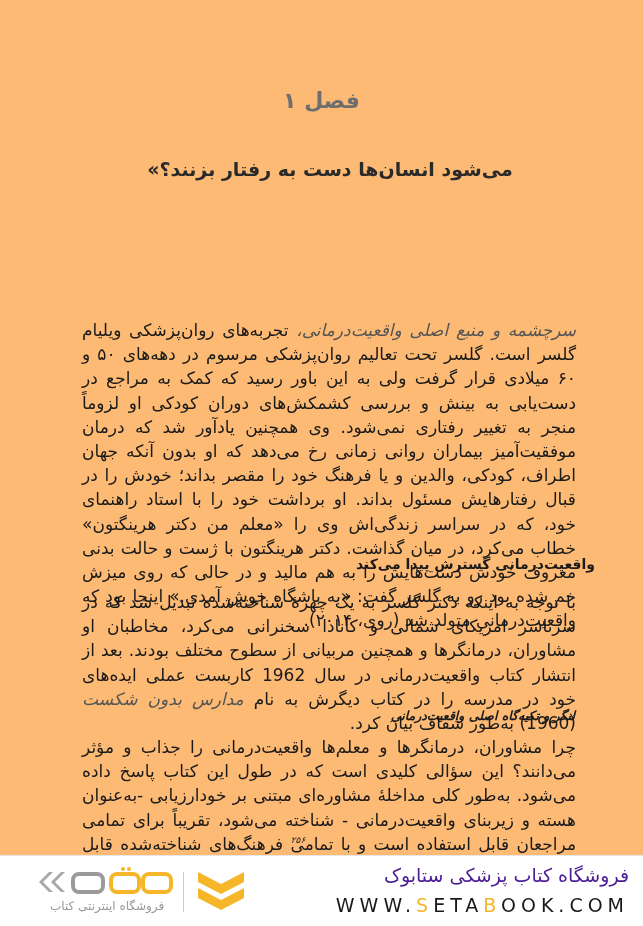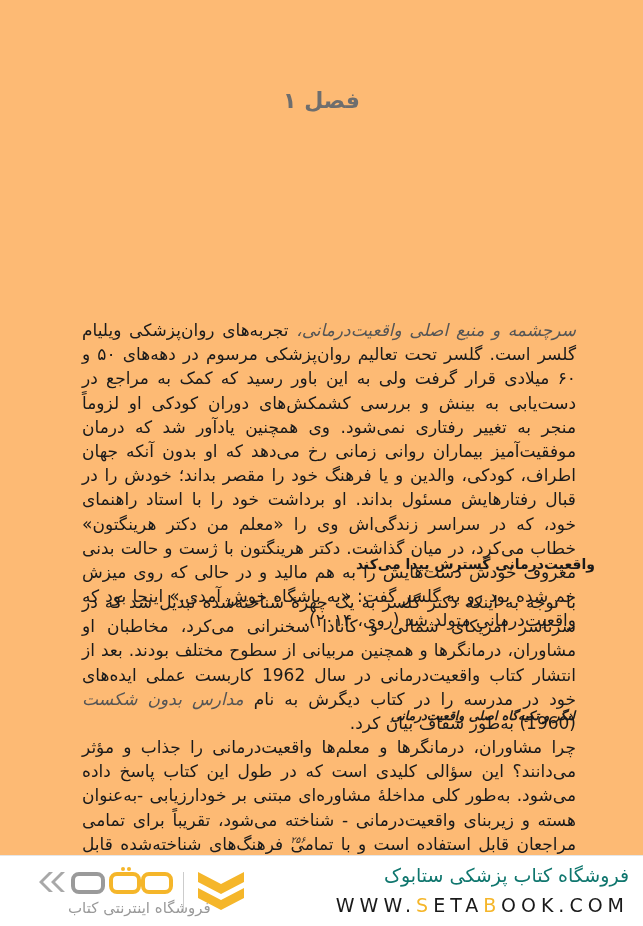--- a/index.html
+++ b/index.html
@@ -38,42 +38,43 @@
   .pageno {
     position: absolute; top: 835px; left: 0; width: 596px; text-align: center;
     font-size: 9px; color: #222; font-style: italic;
   }
   .banner {
     position: absolute; left: 0; top: 855px; width: 643px; height: 71px;
     background: #ffffff; border-top: 1px solid #e6e6e6;
   }
   .shop-name {
     position: absolute; right: 14px; top: 8px; direction: rtl;
-    font-size: 19px; color: #0f766e;
+    font-size: 19px; color: #4c1d95;
   }
   .shop-url {
     position: absolute; right: 14px; top: 38px; font-size: 19px; letter-spacing: 5px;
     color: #1a1a1a; font-family: "DejaVu Sans", sans-serif; margin-left: 32px;
   }
   .shop-url .hl { color: #f5b62a; }
   .logo { position: absolute; left: 28px; top: 10px; width: 220px; height: 52px; }
   .logo-divider { position: absolute; left: 155px; top: 6px; width: 1px; height: 40px; background: #cccccc; }
   .logo-word { position: absolute; left: 5px; top: 0px; width: 145px; height: 32px; }
   .logo-sub {
-    position: absolute; left: 40px; top: 33px; font-size: 15px; color: #999; direction: rtl;
+    position: absolute; left: 22px; top: 33px; font-size: 12px; color: #999; direction: rtl;
   }
   .logo-mark { position: absolute; left: 168px; top: 4px; width: 50px; height: 42px; }
 </style>
 </head>
 <body>
 
 <div class="page">
   <div class="chapter">فصل ۱</div>
 
   <div class="title">
+    <div>می‌شود انسان‌ها دست به رفتار بزنند؟»</div>
   </div>
 
   <div class="body-text p1">
     <p><span class="lead">سرچشمه و منبع اصلی واقعیت‌درمانی،</span><span> تجربه‌های روان‌پزشکی ویلیام گلسر است. گلسر تحت تعالیم روان‌پزشکی مرسوم در دهه‌های ۵۰ و ۶۰ میلادی قرار گرفت ولی به این باور رسید که کمک به مراجع در دست‌یابی به بینش و بررسی کشمکش‌های دوران کودکی او لزوماً منجر به تغییر رفتاری نمی‌شود. وی همچنین یادآور شد که درمان موفقیت‌آمیز بیماران روانی زمانی رخ می‌دهد که او بدون آنکه جهان اطراف، کودکی، والدین و یا فرهنگ خود را مقصر بداند؛ خودش را در قبال رفتارهایش مسئول بداند. او برداشت خود را با استاد راهنمای خود، که در سراسر زندگی‌اش وی را «معلم من دکتر هرینگتون» خطاب می‌کرد، در میان گذاشت. دکتر هرینگتون با ژست و حالت بدنی معروف خودش دست‌هایش را به هم مالید و در حالی که روی میزش خم شده بود رو به گلسر گفت: «به باشگاه خوش آمدی.» اینجا بود که واقعیت‌درمانی متولد شد (روی، ۲۰۱۴).</span></p>
   </div>
 
   <div class="subhead h2">واقعیت‌درمانی گسترش پیدا می‌کند</div>
 
   <div class="body-text p2">
     <p><span>با توجه به اینکه دکتر گلسر به یک چهرۀ شناخته‌شده تبدیل شد که در سرتاسر امریکای شمالی و کانادا سخنرانی می‌کرد، مخاطبان او مشاوران، درمانگرها و همچنین مربیانی از سطوح مختلف بودند. بعد از انتشار کتاب واقعیت‌درمانی در سال 1962 کاربست عملی ایده‌های خود در مدرسه را در کتاب دیگرش به نام</span><span class="lead"> مدارس بدون شکست </span><span>(1960) به‌طور شفاف بیان کرد.</span></p>

